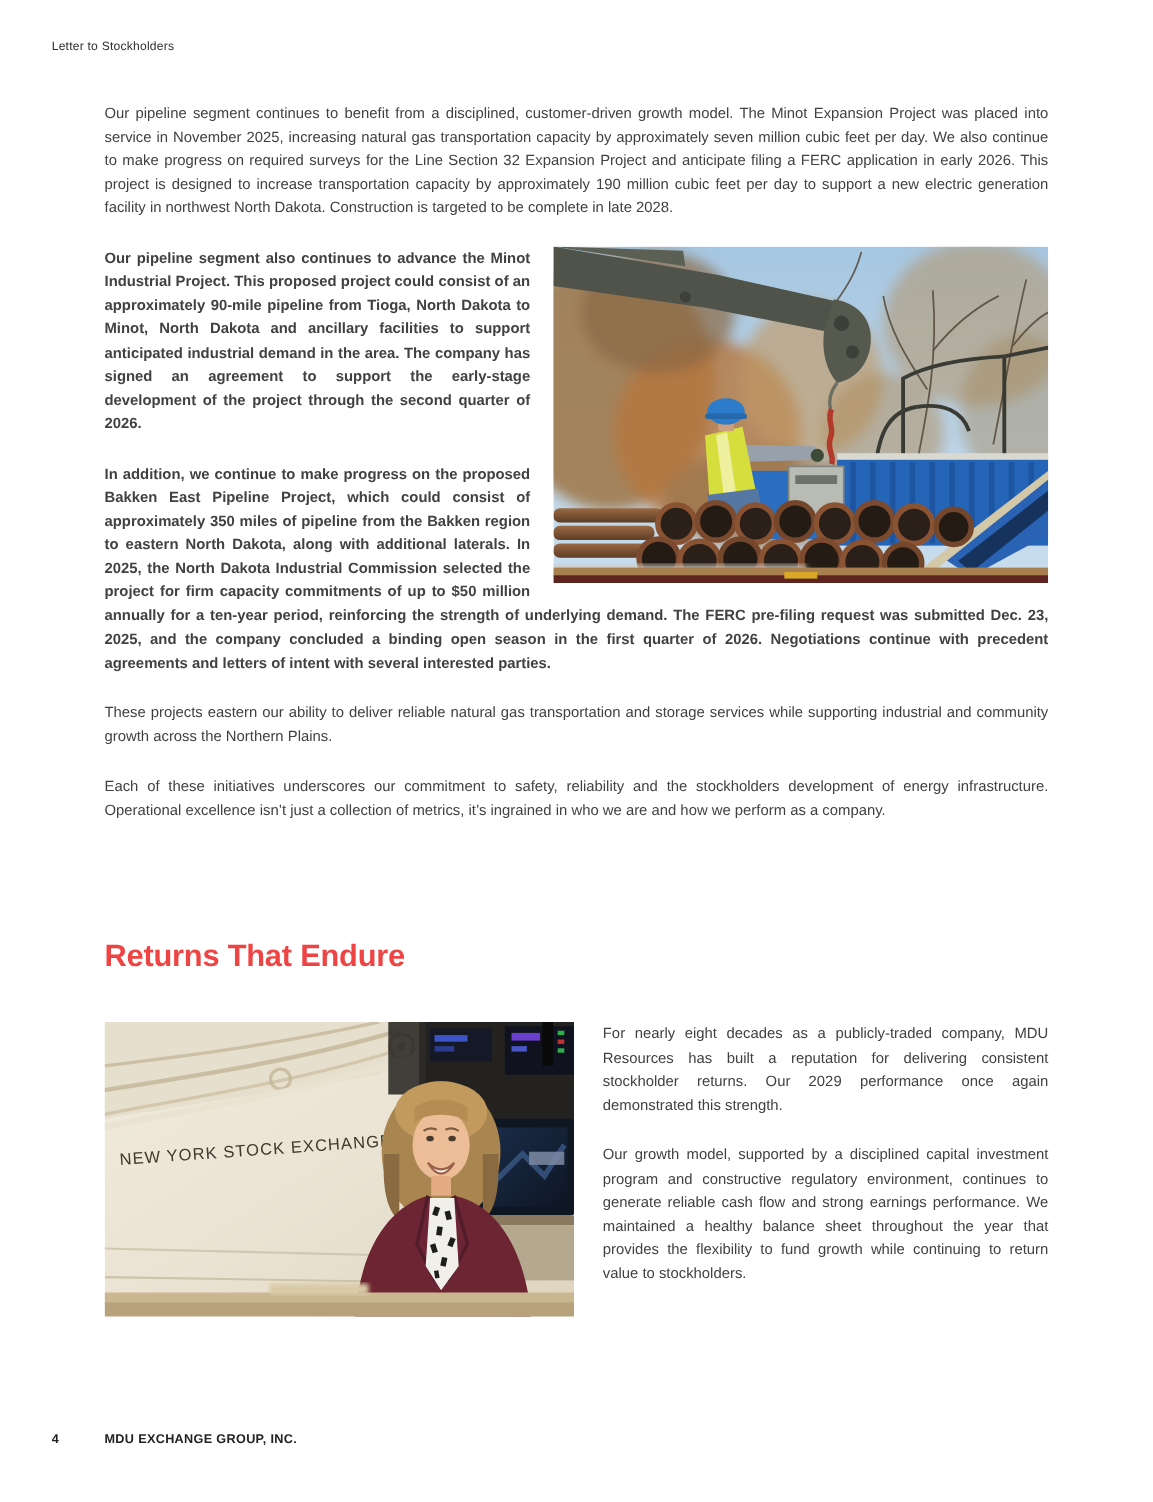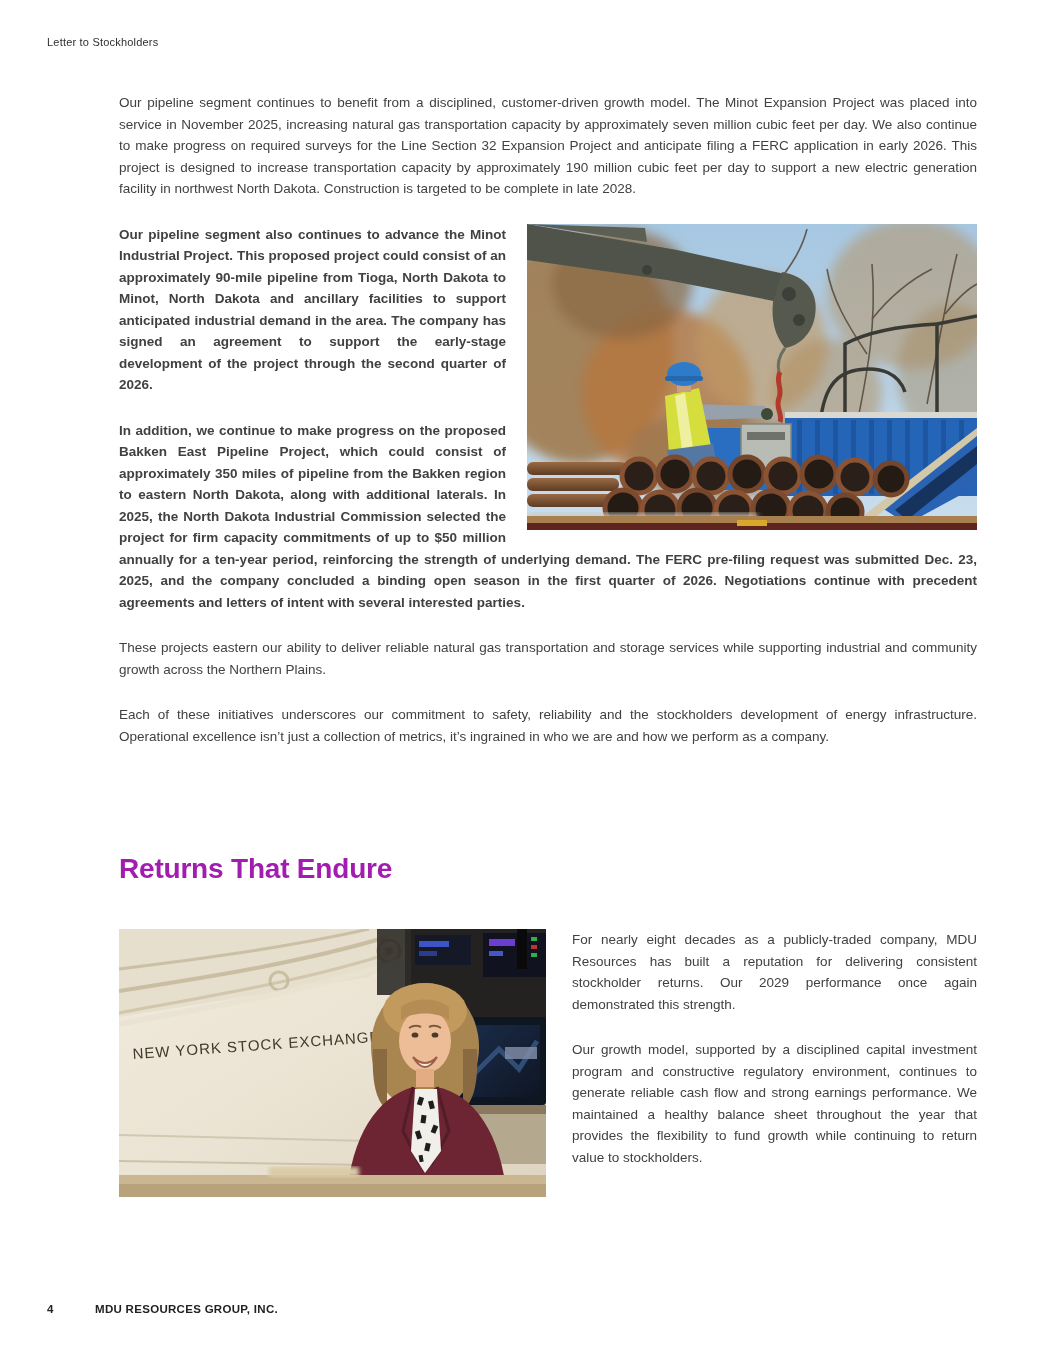--- a/index.html
+++ b/index.html
@@ -9,42 +9,42 @@
     background:#ffffff;
     font-family:"Liberation Sans","DejaVu Sans",sans-serif;
     color:#414141;
     overflow:hidden;
   }
   .header-label{
     position:absolute;top:36px;left:47px;
     font-size:11px;color:#2f2f2f;letter-spacing:.2px;
   }
   .content{
-    position:absolute;top:92px;left:95px;width:858px;margin-left:24px;
+    position:absolute;top:92px;left:95px;width:858px;
   }
   .content p{
     margin:0 0 24px 0;
     font-size:13.5px;line-height:21.5px;
     text-align:justify;
     color:#414141;
   }
   .photo-right{
     float:right;
     width:450px;height:306px;
     margin:0 0 10px 21px;
     overflow:hidden;
   }
   .wrap-section{overflow:visible;font-weight:bold;}
   .wrap-section::after{content:"";display:block;clear:both;}
   h1.section-heading{
     margin:106px 0 44px 0;
     font-size:28px;line-height:32px;
     font-weight:700;
     letter-spacing:-.2px;
-    color:#a21caf;
+    color:#ef4444;
   }
   .returns-section{
     display:flex;align-items:flex-start;gap:26px;
   }
   .photo-left{
     flex:0 0 427px;width:427px;height:268px;overflow:hidden;
   }
   .returns-text{flex:1;}
   .footer{
     position:absolute;left:47px;bottom:50px;
@@ -312,16 +312,16 @@
       <div class="returns-text">
         <p>For nearly eight decades as a publicly-traded company, MDU Resources has built a reputation for delivering consistent stockholder returns. Our 2029 performance once again demonstrated this strength.</p>
         <p>Our growth model, supported by a disciplined capital investment program and constructive regulatory environment, continues to generate reliable cash flow and strong earnings performance. We maintained a healthy balance sheet throughout the year that provides the flexibility to fund growth while continuing to return value to stockholders.</p>
       </div>
     </div>
 
   </div>
 
   <div class="footer">
     <span class="page-num">4</span>
-    <span class="company">MDU RESOURCES GROUP, INC.</span>
+    <span class="company">MDU EXCHANGE GROUP, INC.</span>
   </div>
 
 </div>
 
 </body></html>

